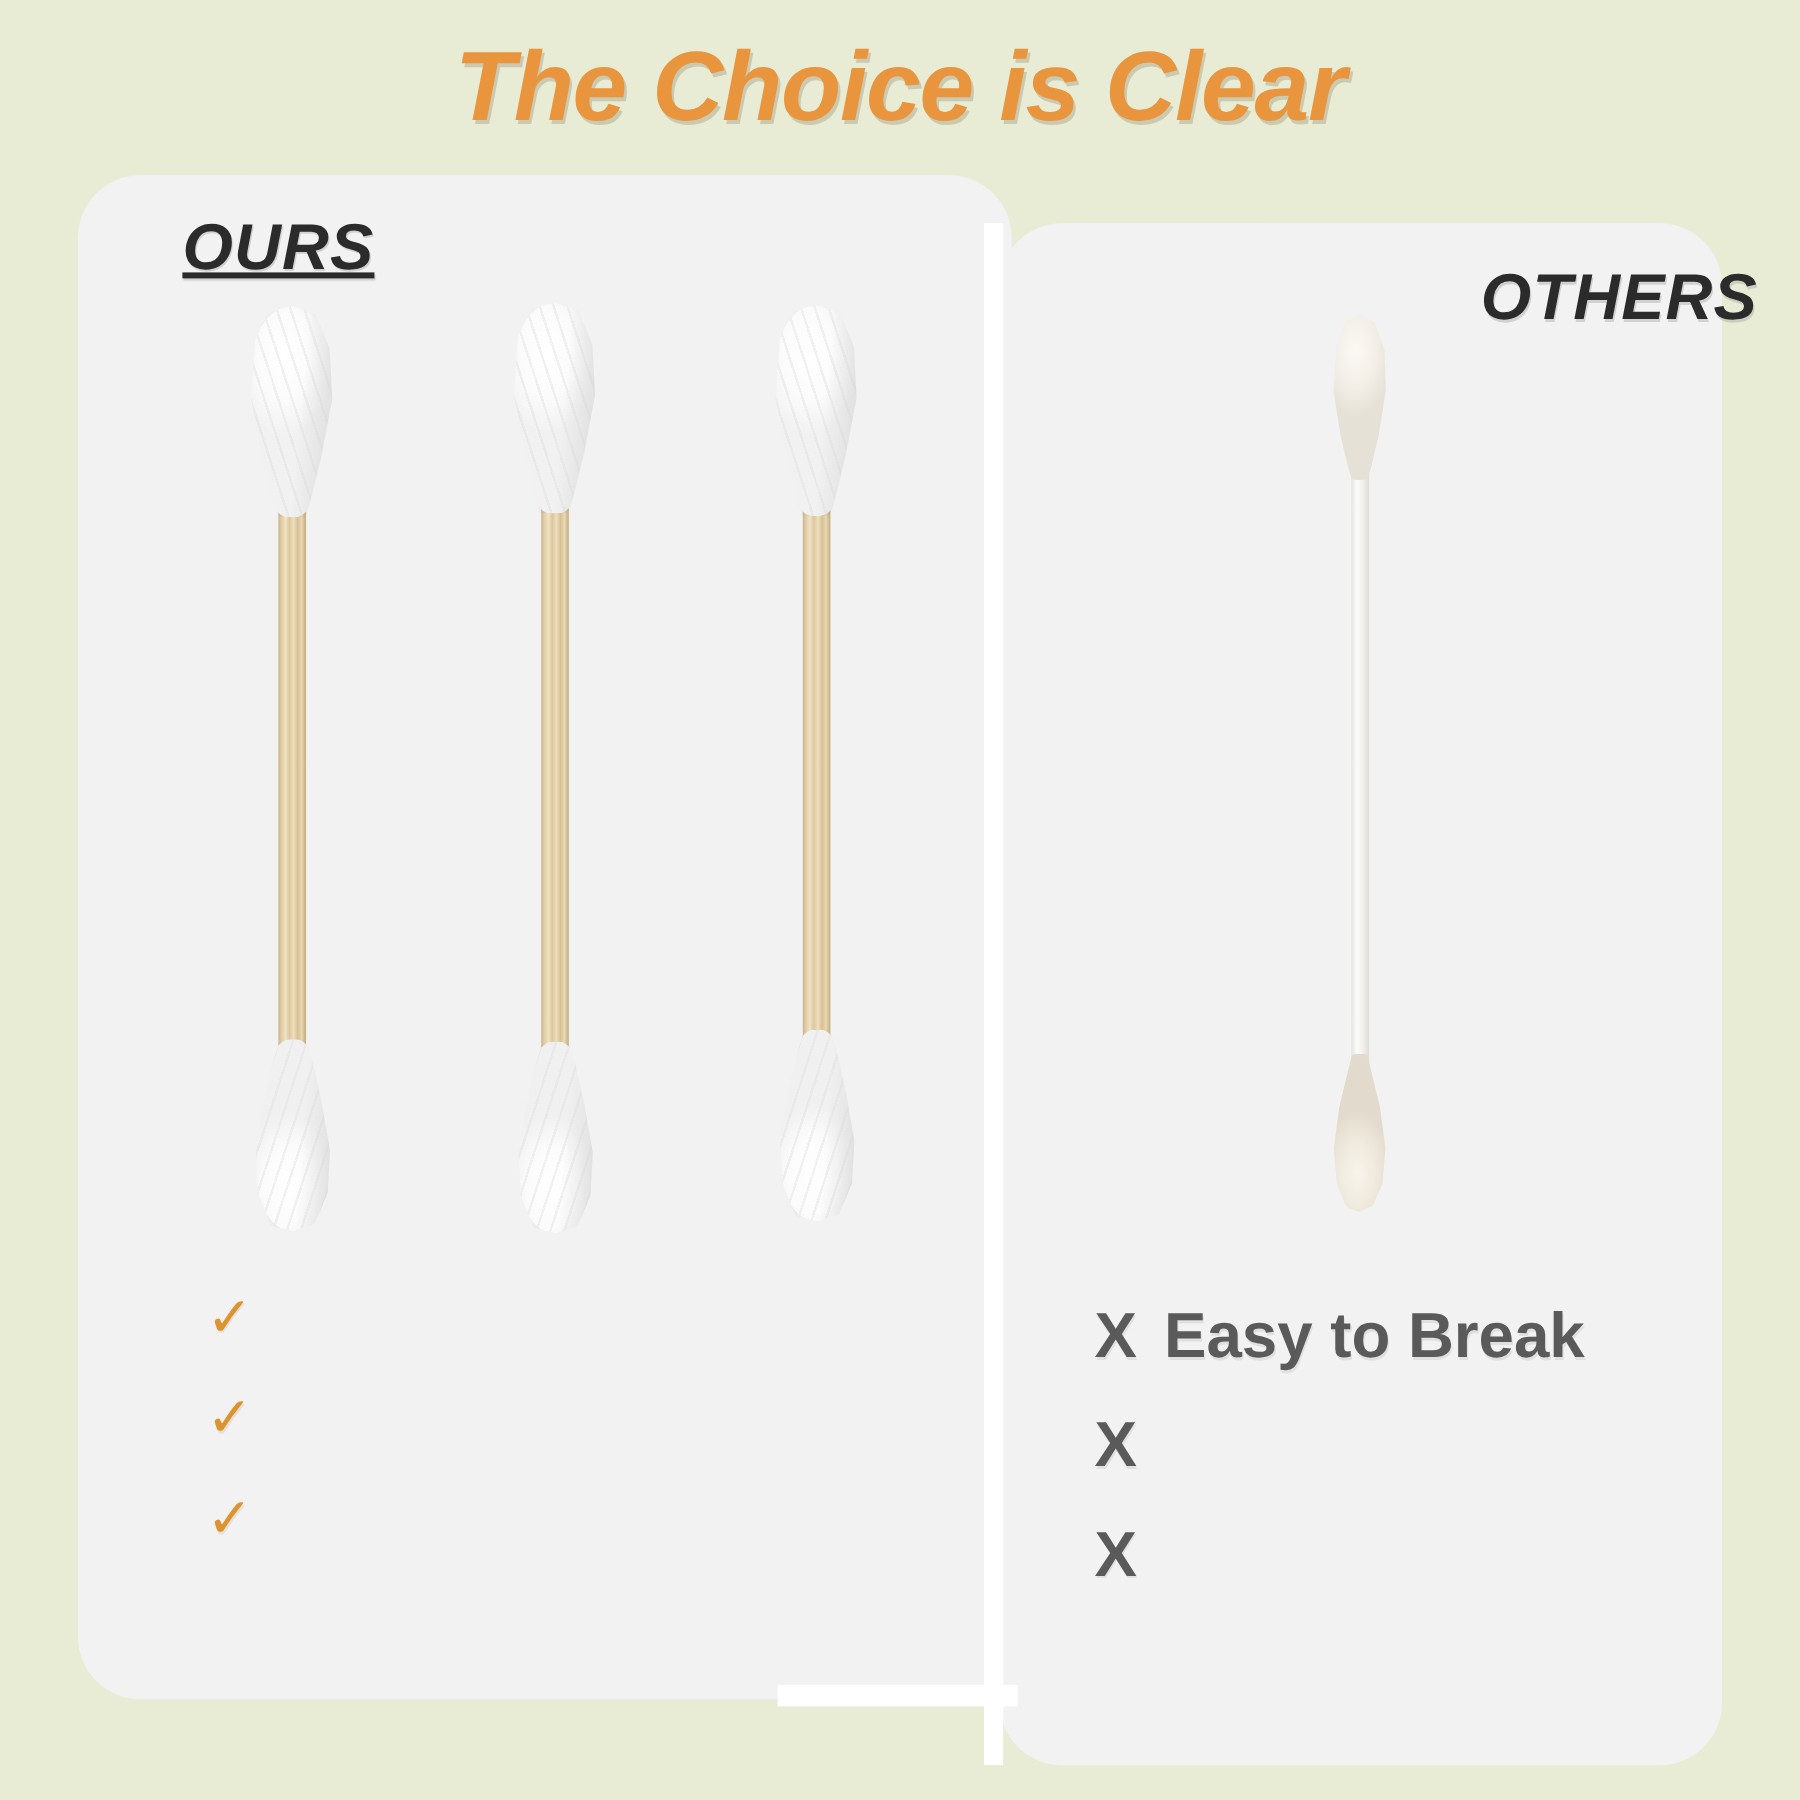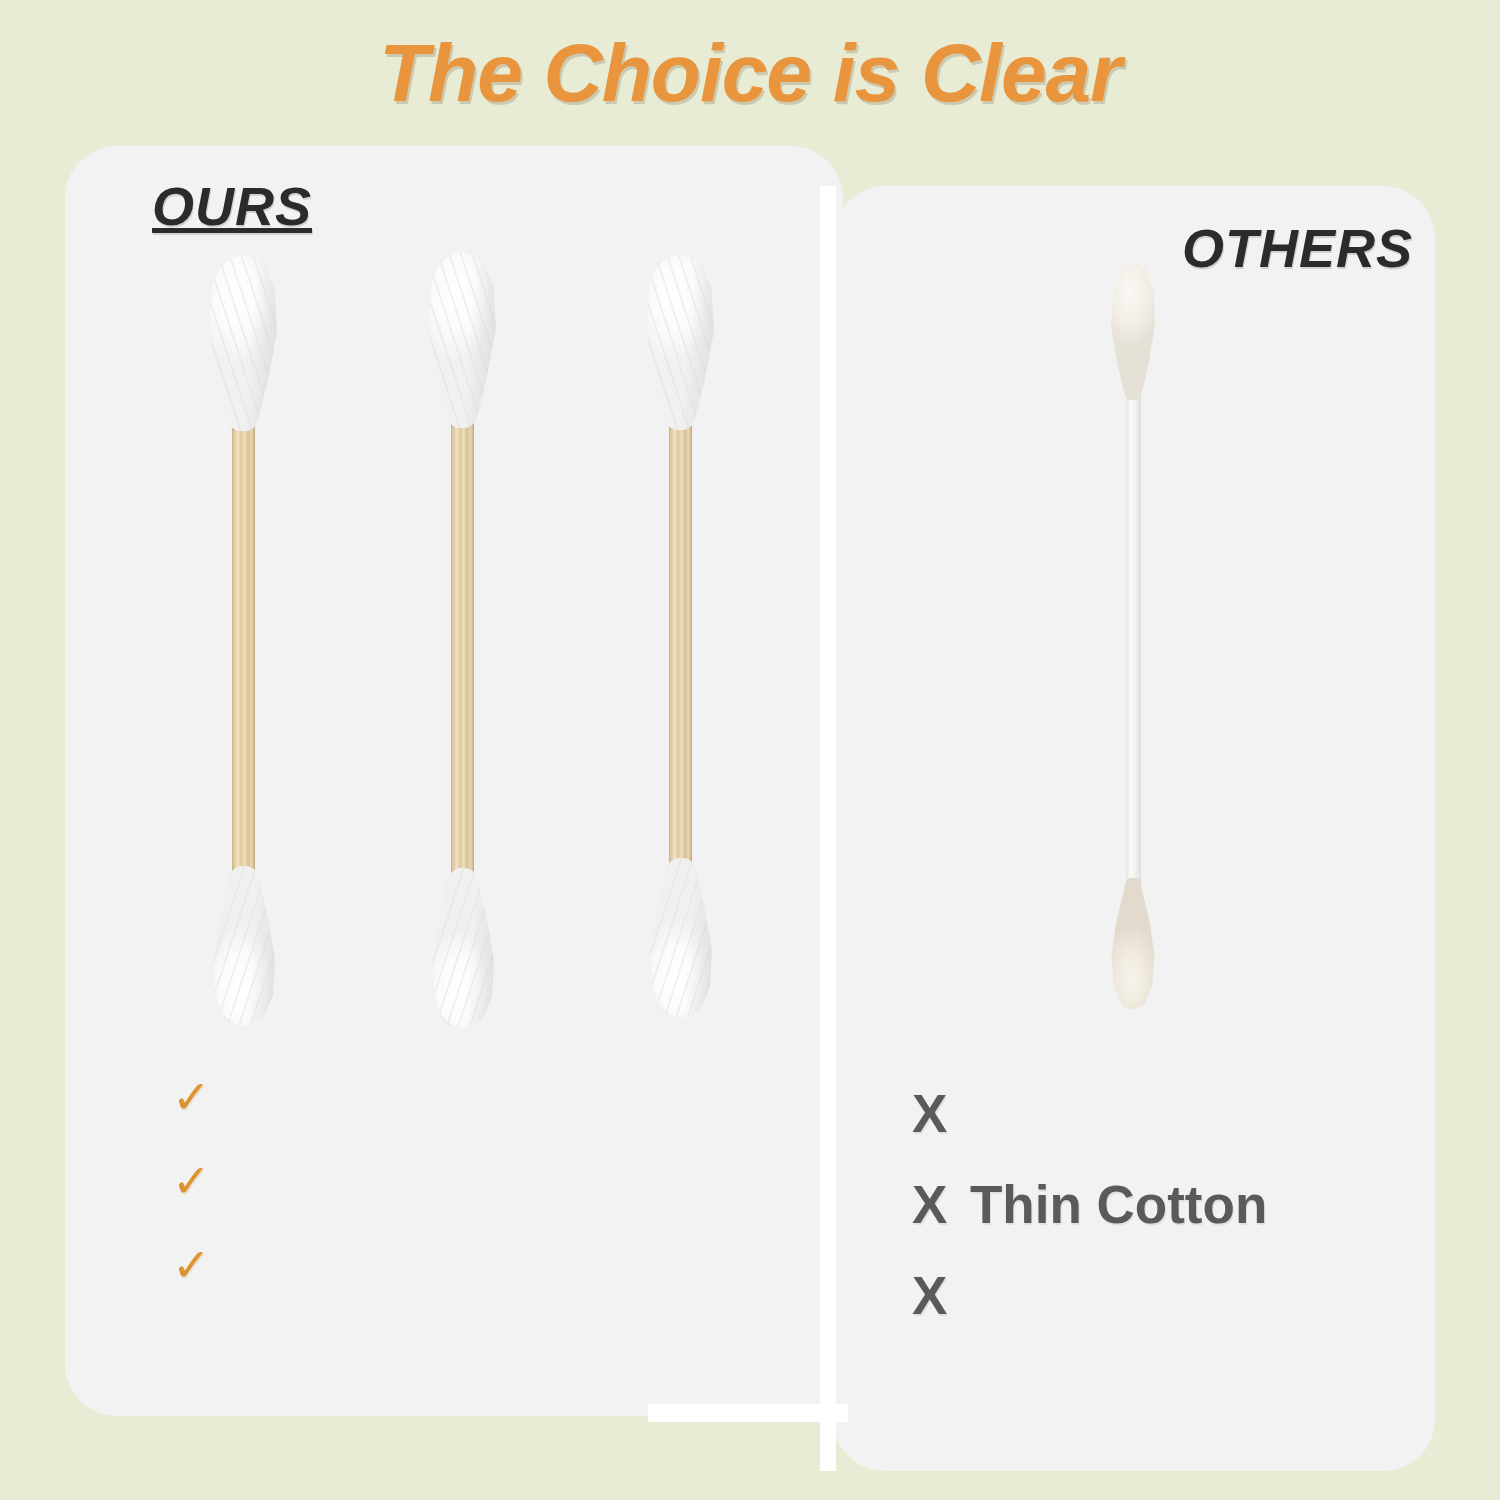--- a/index.html
+++ b/index.html
@@ -59,21 +59,21 @@
   .card-label {
     position:absolute;
     font-size:54px;
     font-weight:bold;
     font-style:italic;
     color:#2b2b2b;
     letter-spacing:1px;
     text-shadow:1px 2px 0 rgba(150,150,150,.35);
   }
   .label-ours   { left:152px; top:175px;text-decoration:underline; }
-  .label-others { left:1182px; top:217px; }
+  .label-others { left:1234px; top:217px; }
 
   
   .swab { position:absolute; }
 
   
   .stick-bamboo {
     position:absolute;
     width:23px;
     background:
       linear-gradient(90deg,
@@ -247,21 +247,21 @@
     <span class="mark mark-check">✓</span>
   </li>
   <li class="feature-item">
     <span class="mark mark-check">✓</span>
   </li>
 </ul>
 
 <ul class="feature-list list-others">
   <li class="feature-item">
     <span class="mark mark-x">X</span>
+    <span>Easy to Break</span>
   </li>
   <li class="feature-item">
     <span class="mark mark-x">X</span>
-    <span>Thin Cotton</span>
   </li>
   <li class="feature-item">
     <span class="mark mark-x">X</span>
   </li>
 </ul>
 
 </body></html>

